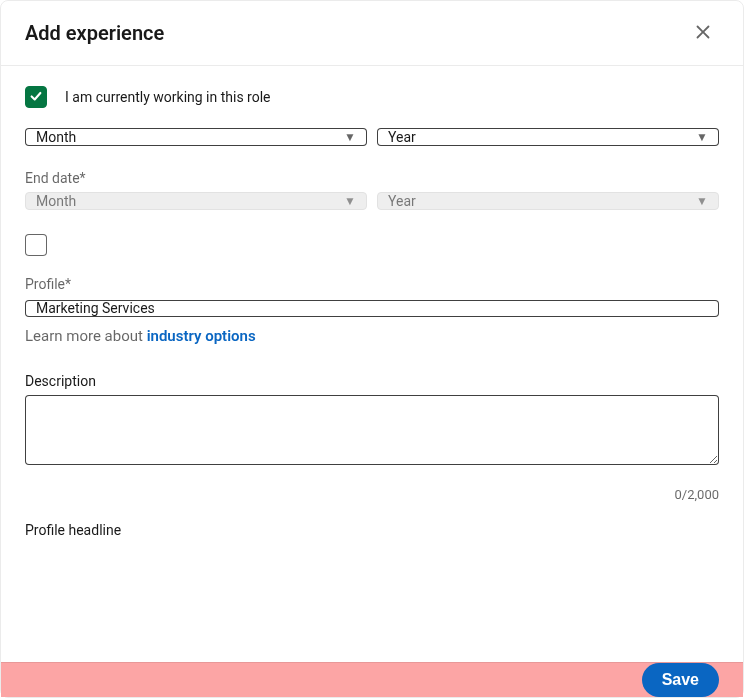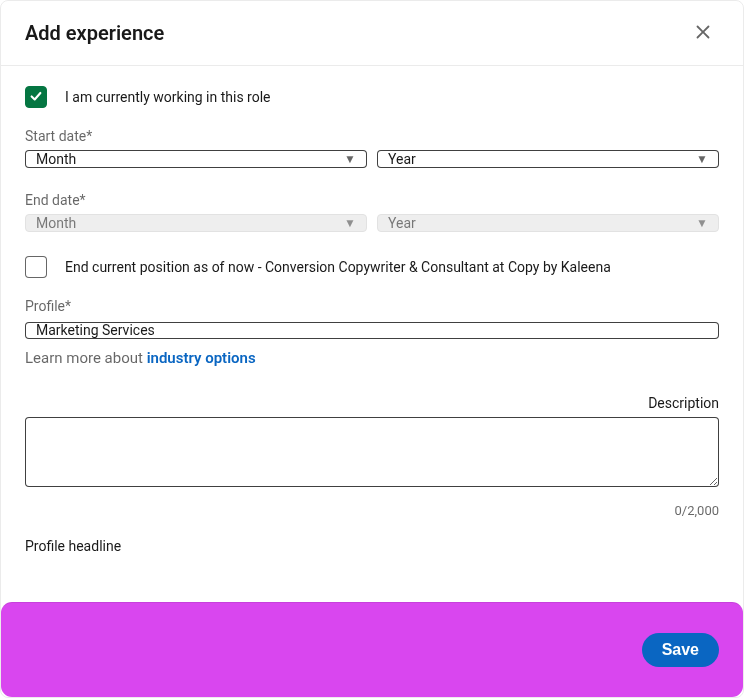--- a/index.html
+++ b/index.html
@@ -138,30 +138,29 @@
       border-radius: 4px;
       padding: 8px 10px;
       font-size: 14px;
       font-family: inherit;
       resize: vertical;
     }
     .counter {
       text-align: right;
       font-size: 13px;
       color: rgba(0,0,0,0.6);
-      margin-top: 12px;
+      margin-top: 18px;
       margin-bottom: 20px;
     }
     .footer {
       border-top: 1px solid rgba(0,0,0,0.08);
-      padding: 30px 24px;
+      padding: 0 24px;
       display: flex;
       justify-content: flex-end;
-      background:#d946ef;
-      border-radius:11px;
+      background:#fca5a5;
     }
     .save-btn {
       background: #0a66c2;
       color: #fff;
       border: none;
       border-radius: 18px;
       padding: 8px 20px;
       font-size: 16px;
       font-weight: 600;
       cursor: pointer;
@@ -191,21 +190,20 @@
         <span>
           <svg viewBox="0 0 16 16" fill="none" stroke="#fff" stroke-width="2.4" stroke-linecap="round" stroke-linejoin="round">
               <polyline points="3,8.5 6.5,12 13,4.5"></polyline>
             </svg>
         </span>
       </div>
       <span class="cb-label">I am currently working in this role</span>
     </div>
 
     <div class="section">
-      <label class="field-label">Start date*</label>
       <div class="date-row">
         <div class="select">
           <span>Month</span>
           <span class="caret">▼</span>
         </div>
         <div class="select">
           <span>Year</span>
           <span class="caret">▼</span>
         </div>
       </div>
@@ -220,33 +218,32 @@
         </div>
         <div class="select disabled">
           <span>Year</span>
           <span class="caret">▼</span>
         </div>
       </div>
     </div>
 
     <div class="checkbox-row plain">
       <div class="checkbox unchecked"></div>
-      <span class="cb-label">End current position as of now - Conversion Copywriter &amp; Consultant at Copy by Kaleena</span>
     </div>
 
     <div class="section">
       <label class="field-label">Profile*</label>
       <input class="text-input" type="text" value="Marketing Services" style="">
       <div class="learn">
         <span>Learn more about </span><a href="#">industry options</a>
       </div>
     </div>
 
     <div class="section">
-      <label class="field-label" style="color: rgba(0,0,0,0.9); text-align: right;">Description</label>
+      <label class="field-label" style="color: rgba(0,0,0,0.9);">Description</label>
       <textarea class="textarea" style=""></textarea>
       <div class="counter">0/2,000</div>
     </div>
 
     <div class="section">
       <label class="field-label" style="color: rgba(0,0,0,0.9);">Profile headline</label>
     </div>
 
   </div>
 

